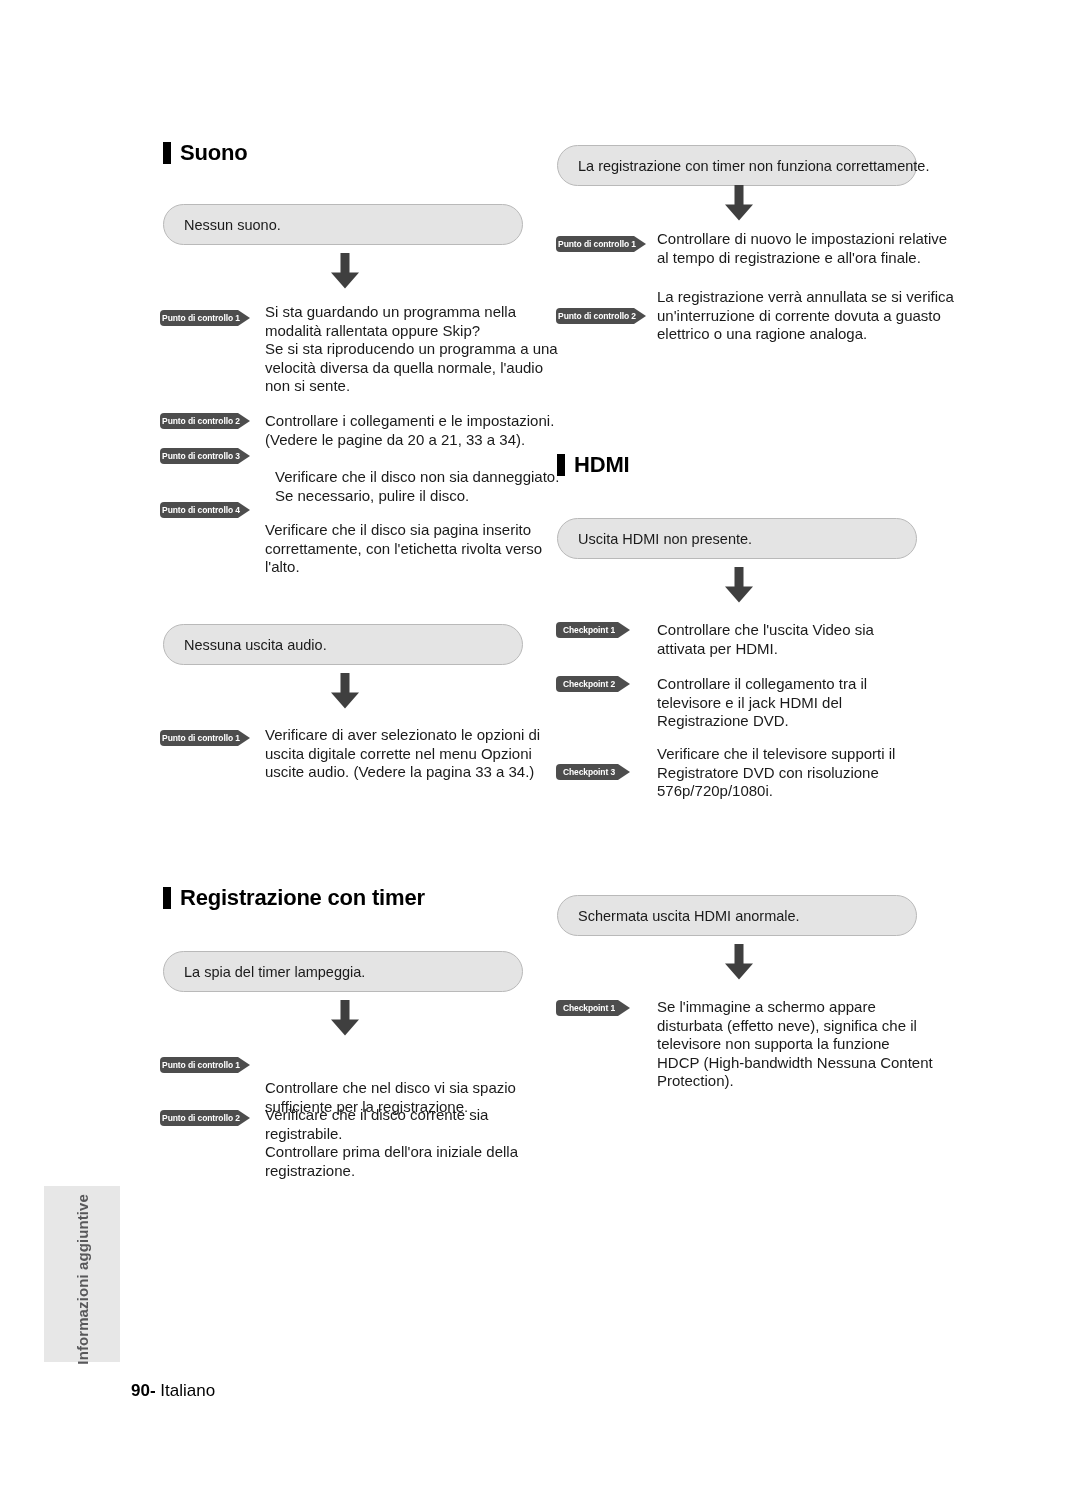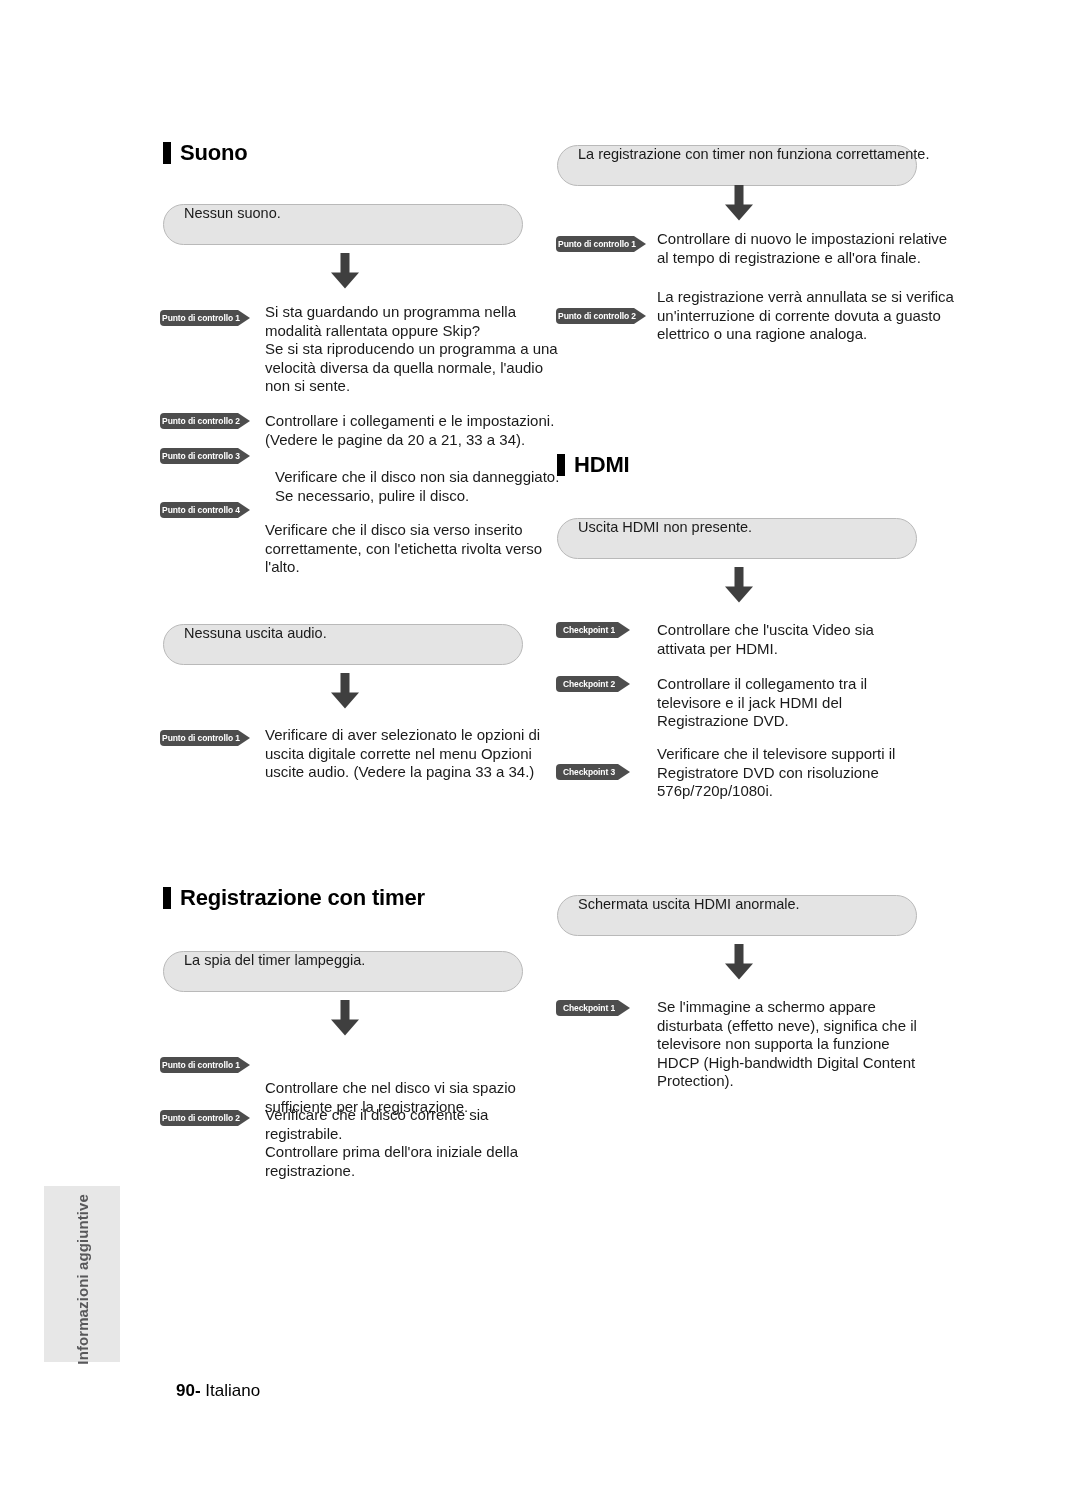--- a/index.html
+++ b/index.html
@@ -33,21 +33,20 @@
     white-space: nowrap;
   }
 
   
   .footer {
     position: absolute;
     left: 131px; top: 1381px;
     font-size: 17px;
     white-space: nowrap;
     color: #000;
-    margin-left: 45px;
   }
   .footer .pg { font-weight: bold; }
   .footer .lang { font-weight: normal; }
 
   
   .section-head {
     position: absolute;
     display: flex; align-items: center;
     white-space: nowrap;
   }
@@ -62,21 +61,21 @@
     color: #000; letter-spacing: -.2px;
   }
 
   
   .pill {
     position: absolute;
     width: 360px; height: 41px;
     background: #e4e4e4;
     border: 1px solid #b9b9b9;
     border-radius: 21px;
-    display: flex; 
+    display: flex; align-items: center;
     padding-left: 20px;
   }
   .pill-text { font-size: 14.5px; color: #1a1a1a; white-space: nowrap; }
 
   
   .arrow {
     position: absolute;
     width: 34px; height: 36px;
   }
   .arrow svg { display: block; width: 34px; height: 36px; }
@@ -166,21 +165,21 @@
     <p>Se necessario, pulire il disco.</p>
   </div>
 
   <div class="badge badge-it" style="left:160px; top:502px; width:90px;">
     <svg width="90" height="16" viewBox="0 0 90 16">
       <path d="M4 0 H78 L90 8 L78 16 H4 A4 4 0 0 1 0 12 V4 A4 4 0 0 1 4 0 Z" fill="#4d4d4d"></path>
     </svg>
     <span class="badge-text">Punto di controllo 4</span>
   </div>
   <div class="answer" style="left:265px; top:521px;">
-    <p>Verificare che il disco sia verso inserito</p>
+    <p>Verificare che il disco sia pagina inserito</p>
     <p>correttamente, con l'etichetta rivolta verso</p>
     <p>l'alto.</p>
   </div>
 
   <div class="pill" style="left:163px; top:624px;">
     <span class="pill-text">Nessuna uscita audio.</span>
   </div>
 
   <div class="arrow" style="left:328px; top:673px;">
     <svg viewBox="0 0 34 36">
@@ -335,21 +334,21 @@
   <div class="badge badge-en" style="left:556px; top:1000px; width:74px;">
     <svg width="74" height="16" viewBox="0 0 74 16">
       <path d="M4 0 H62 L74 8 L62 16 H4 A4 4 0 0 1 0 12 V4 A4 4 0 0 1 4 0 Z" fill="#4d4d4d"></path>
     </svg>
     <span class="badge-text">Checkpoint 1</span>
   </div>
   <div class="answer" style="left:657px; top:998px;">
     <p>Se l'immagine a schermo appare</p>
     <p>disturbata (effetto neve), significa che il</p>
     <p>televisore non supporta la funzione</p>
-    <p>HDCP (High-bandwidth Digital Content</p>
+    <p>HDCP (High-bandwidth Nessuna Content</p>
     <p>Protection).</p>
   </div>
 
   <div class="side-tab">
     <span class="side-tab-label">Informazioni aggiuntive</span>
   </div>
 
   <div class="footer">
     <span class="pg">90</span><span class="pg">-</span>
     <span class="lang">Italiano</span>

